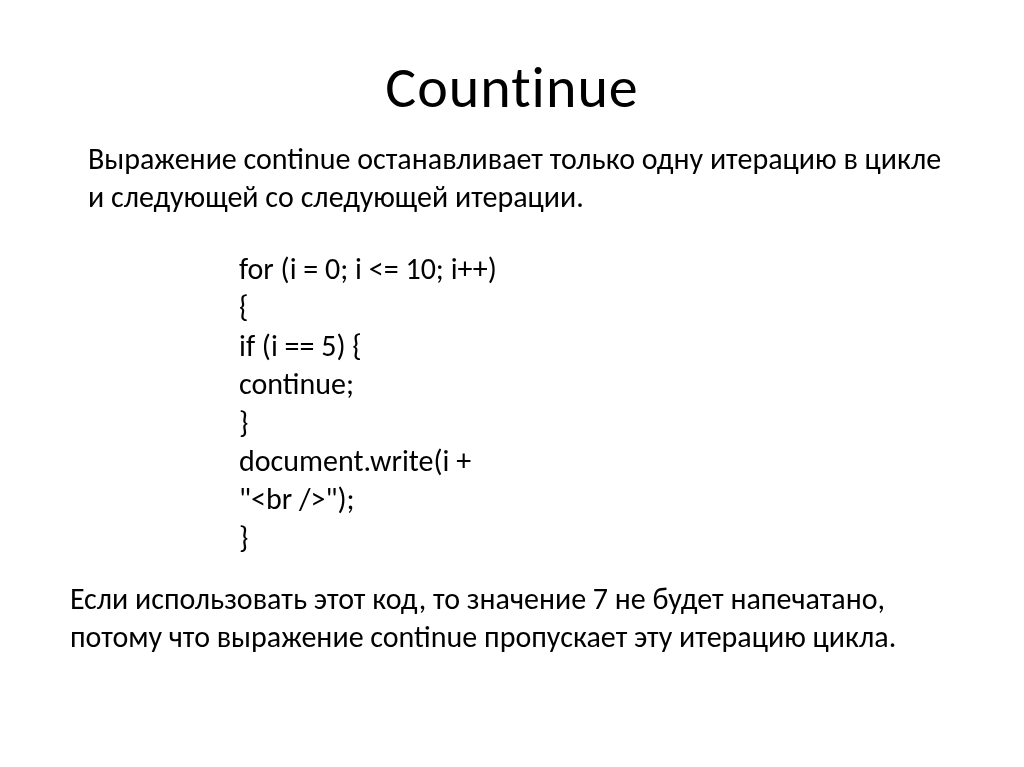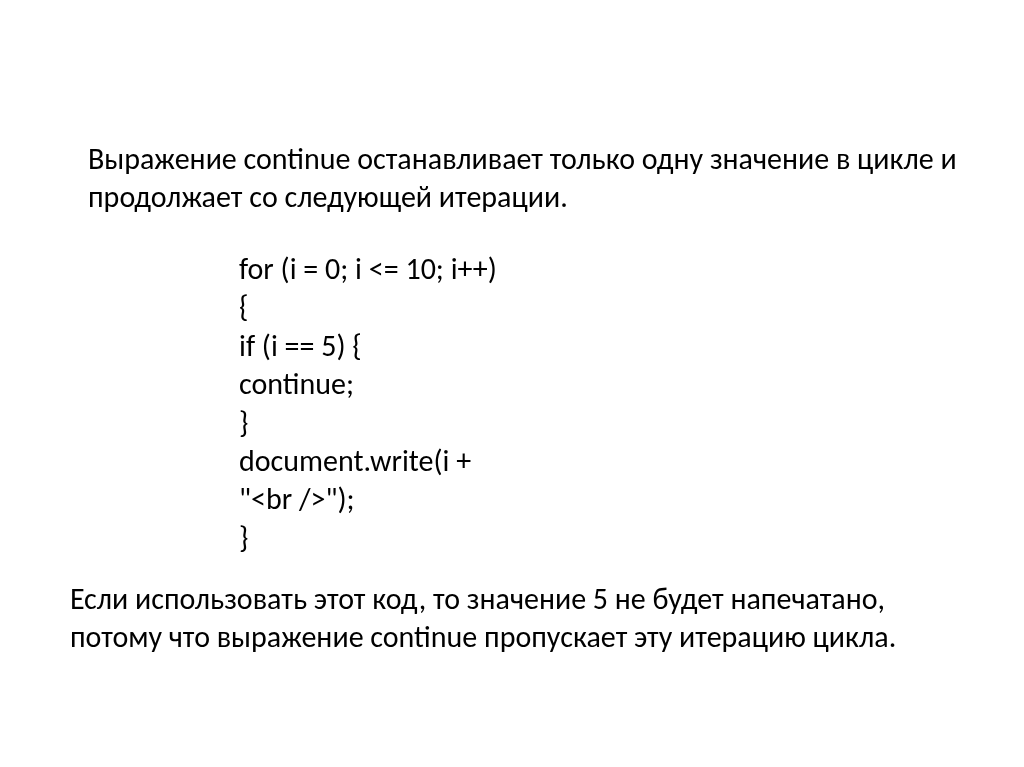--- a/index.html
+++ b/index.html
@@ -50,23 +50,24 @@
     left: 70px;
     width: 890px;
     font-size: 30px;
     line-height: 1.28;
   }
 </style>
 </head>
 <body>
 
 <div class="slide">
-  <div class="intro">Выражение continue останавливает только одну значение в цикле и продолжает со следующей итерации.</div>
+  <div class="title">Countinue</div>
+  <div class="intro">Выражение continue останавливает только одну итерацию в цикле и следующей со следующей итерации.</div>
   <div class="code">for (i = 0; i &lt;= 10; i++)
 {
 if (i == 5) {
 continue;
 }
 document.write(i +
 "&lt;br /&gt;");
 }</div>
-  <div class="outro">Если использовать этот код,  то значение 5 не будет напечатано, потому что выражение continue пропускает эту итерацию цикла.</div>
+  <div class="outro">Если использовать этот код,  то значение 7 не будет напечатано, потому что выражение continue пропускает эту итерацию цикла.</div>
 </div>
 
 </body></html>

